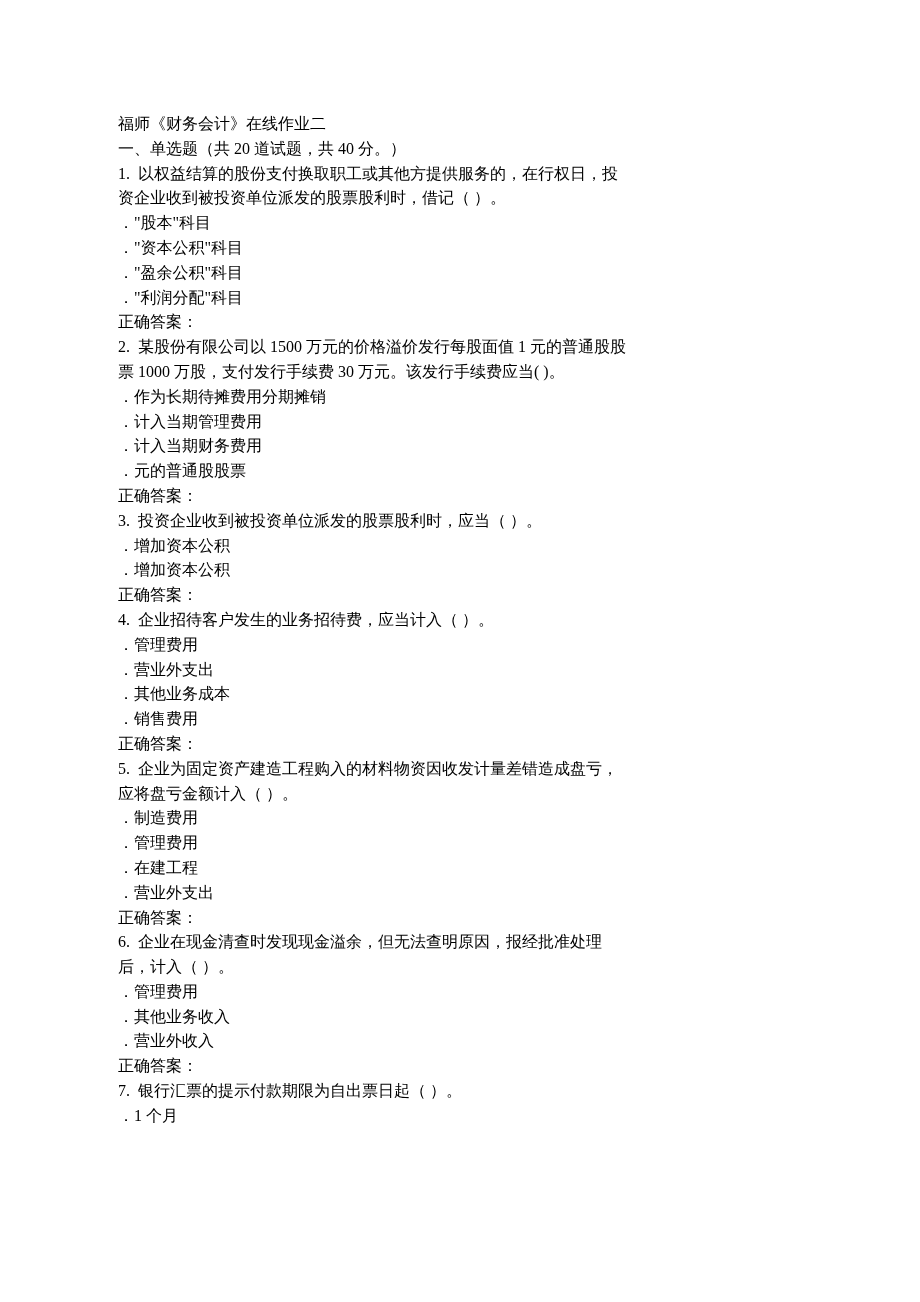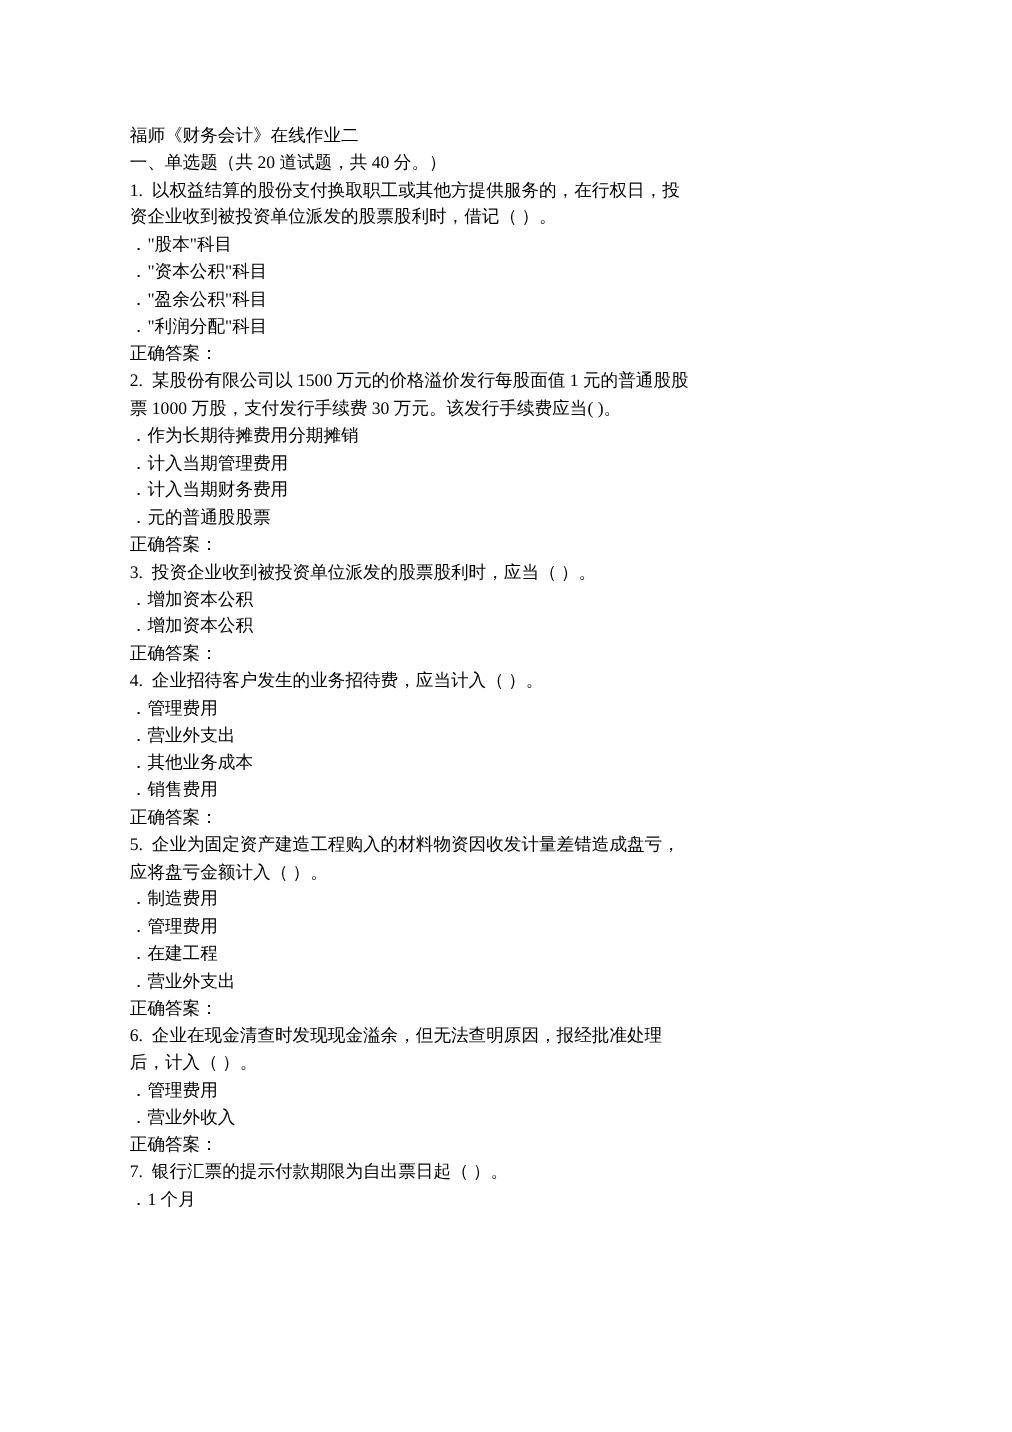--- a/index.html
+++ b/index.html
@@ -57,19 +57,20 @@
 
   <div class="line"><span>5.</span>&nbsp;&nbsp;<span>企业为固定资产建造工程购入的材料物资因收发计量差错造成盘亏，应将盘亏金额计入（ ）。</span></div>
   <div class="line">．<span>制造费用</span></div>
   <div class="line">．<span>管理费用</span></div>
   <div class="line">．<span>在建工程</span></div>
   <div class="line">．<span>营业外支出</span></div>
   <div class="line">正确答案：</div>
 
   <div class="line"><span>6.</span>&nbsp;&nbsp;<span>企业在现金清查时发现现金溢余，但无法查明原因，报经批准处理后，计入（ ）。</span></div>
   <div class="line">．<span>管理费用</span></div>
+  <div class="line">．<span>其他业务收入</span></div>
   <div class="line">．<span>营业外收入</span></div>
   <div class="line">正确答案：</div>
 
   <div class="line"><span>7.</span>&nbsp;&nbsp;<span>银行汇票的提示付款期限为自出票日起（ ）。</span></div>
   <div class="line">．<span>1 个月</span></div>
 
 </div>
 
 </body></html>

